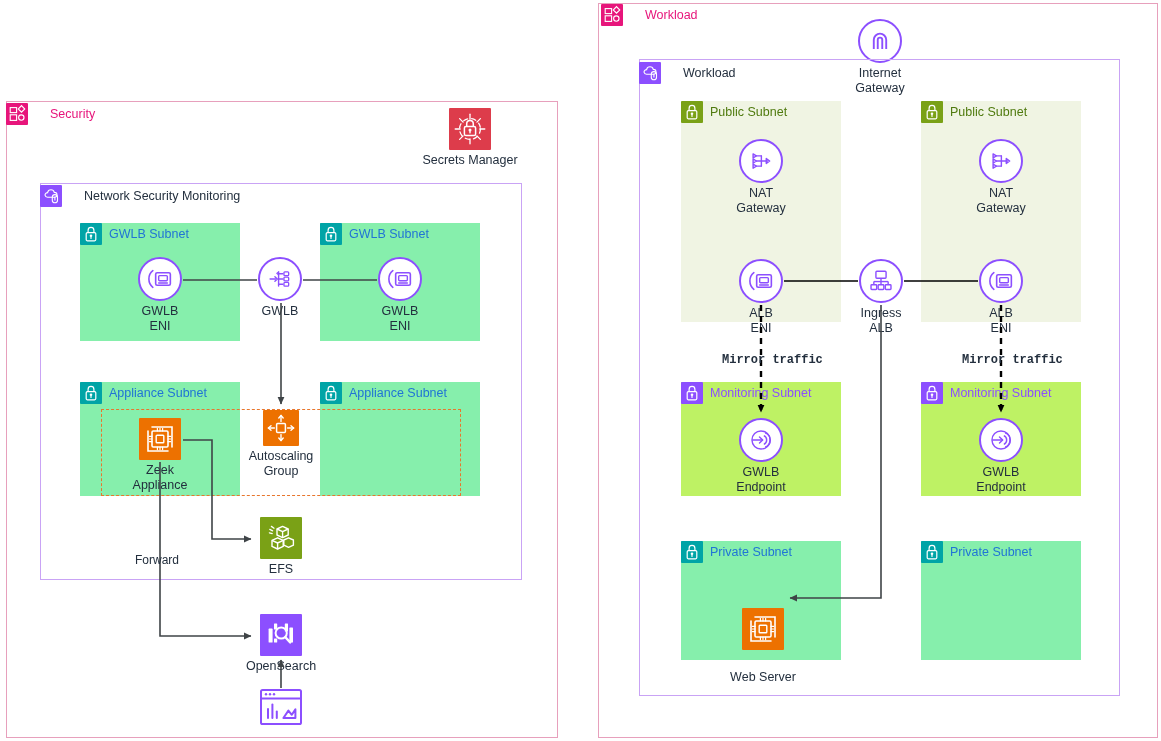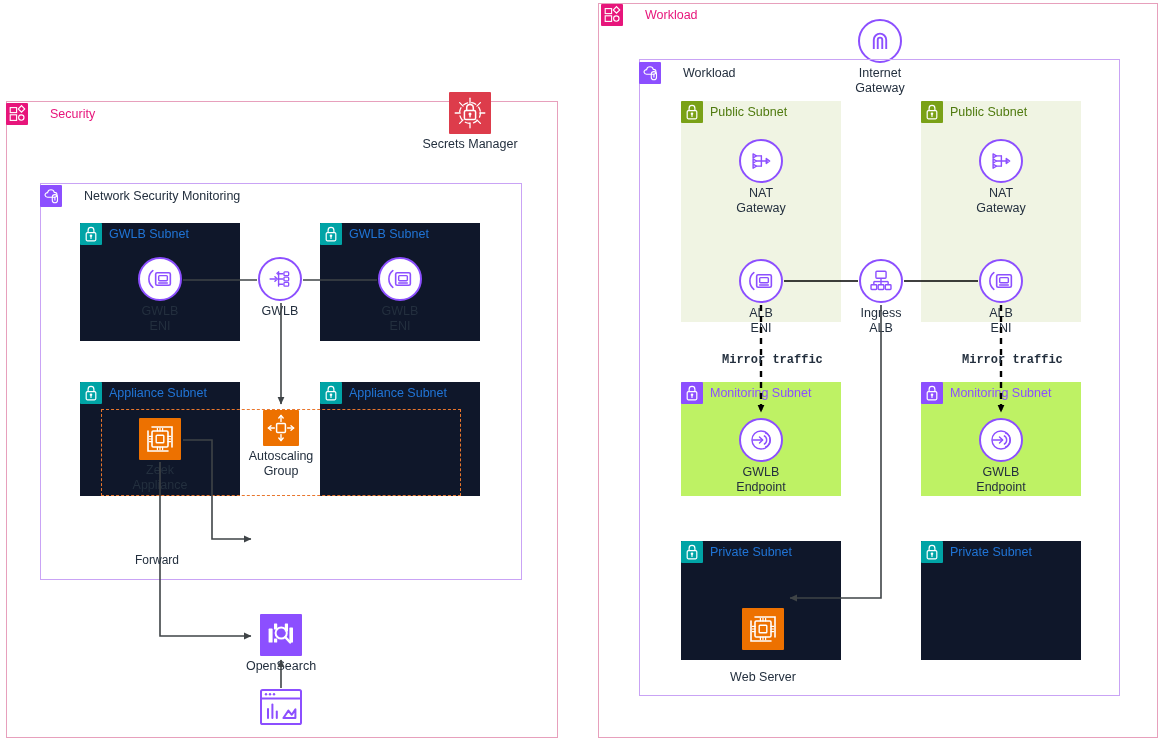--- a/index.html
+++ b/index.html
@@ -21,21 +21,21 @@
   .lbl-account .txt{color:#e7157b;}
   .lbl-vpc .txt{color:#232f3e;}
 
   
   .sq{width:22px;height:22px;flex:0 0 22px;border-radius:1px;position:relative;}
   .sq.account{background:#e7157b;}
   .sq.vpc{background:#8c4fff;}
 
   
   .subnet{position:absolute;box-sizing:border-box;}
-  .sn-teal{background:#0f172a;padding-left:8px;}
+  .sn-teal{background:#86efac;padding-left:8px;}
   .sn-green{background:#f0f4e3;}
   .sn-purple{background:#bef264;}
   .sn-head{position:absolute;left:0;top:0;display:flex;align-items:center;gap:7px;white-space:nowrap;}
   .sn-head .txt{font-size:12.5px;line-height:14px;}
   .lock{width:22px;height:22px;flex:0 0 22px;position:relative;border-radius:1px;}
   .lock.teal{background:#00a4a6;}
   .lock.green{background:#7aa116;}
   .lock.purple{background:#8c4fff;}
   .t-blue{color:#2074d5;}
   .t-green{color:#4f7a0e;}
@@ -70,21 +70,21 @@
       <svg viewBox="0 0 22 22" width="22" height="22" aria-hidden="true">
         <rect x="4.2" y="4.6" width="6.4" height="5" fill="none" stroke="#fff" stroke-width="1.1"></rect>
         <rect x="13.2" y="3.6" width="4.6" height="4.6" fill="none" stroke="#fff" stroke-width="1.1" transform="rotate(45 15.5 5.9)"></rect>
         <circle cx="15.3" cy="14.6" r="2.7" fill="none" stroke="#fff" stroke-width="1.1"></circle>
         <rect x="4.2" y="11.8" width="6.4" height="5.6" fill="none" stroke="#fff" stroke-width="1.1"></rect>
       </svg>
     </span>
     <span class="txt">Security</span>
   </div>
 
-  <div class="node" style="left:470px;top:92px;">
+  <div class="node" style="left:470px;top:108px;">
     <span class="sqi red">
       <svg viewBox="0 0 42 42" width="42" height="42" aria-hidden="true">
         <g stroke="#fff" stroke-width="1.3" fill="none" stroke-linecap="round">
           <circle cx="21" cy="21" r="10.4" stroke-dasharray="4.3 4.1"></circle>
           <line x1="21" y1="6.2" x2="21" y2="11.2"></line>
             <line x1="21" y1="30.8" x2="21" y2="35.8"></line>
           <line x1="6.2" y1="21" x2="11.2" y2="21"></line>
             <line x1="30.8" y1="21" x2="35.8" y2="21"></line>
           <line x1="10.6" y1="10.6" x2="14.1" y2="14.1"></line>
             <line x1="27.9" y1="27.9" x2="31.4" y2="31.4"></line>
@@ -252,20 +252,39 @@
             <path d="M8 15.8l-2.6 2.2L8 20.2"></path>
           <line x1="30.6" y1="18" x2="24.6" y2="18"></line>
             <path d="M28 15.8l2.6 2.2L28 20.2"></path>
         </g>
       </svg>
     </span>
     <span class="cap">Autoscaling
 Group</span>
   </div>
 
+  <div class="node" style="left:281px;top:517px;">
+    <span class="sqi green">
+      <svg viewBox="0 0 42 42" width="42" height="42" aria-hidden="true">
+        <g fill="none" stroke="#fff" stroke-width="1.4" stroke-linejoin="round">
+          <path d="M22.6 9.4l5.6 2.6v6l-5.6 2.6-5.6-2.6v-6z"></path>
+          <path d="M17 12l5.6 2.6L28.2 12M22.6 14.6v6.2"></path>
+          <path d="M17.6 20.8l5.6 2.6v6l-5.6 2.6L12 29.4v-6z"></path>
+          <path d="M12 23.4l5.6 2.6 5.6-2.6M17.6 26v6.2"></path>
+          <path d="M28.6 20.8l4.8 2.2v5.2l-4.8 2.2-4.8-2.2V23z"></path>
+        </g>
+        <g stroke="#fff" stroke-width="1.3" stroke-linecap="round">
+          <line x1="11.4" y1="9.4" x2="14" y2="11.2"></line>
+          <line x1="9.8" y1="12.4" x2="12.6" y2="13.8"></line>
+          <line x1="9.4" y1="15.8" x2="12.2" y2="16.6"></line>
+        </g>
+      </svg>
+    </span>
+    <span class="cap">EFS</span>
+  </div>
 
   <div class="node" style="left:281px;top:614px;">
     <span class="sqi purple">
       <svg viewBox="0 0 42 42" width="42" height="42" aria-hidden="true">
         <g fill="#fff">
           <rect x="8.6" y="14.6" width="4" height="14" rx="0.6"></rect>
           <rect x="14" y="9.6" width="3.2" height="6" rx="0.5"></rect>
           <rect x="24.8" y="9.6" width="3.2" height="8" rx="0.5"></rect>
           <rect x="29.4" y="13.6" width="3.6" height="15" rx="0.6"></rect>
           <rect x="14" y="24.6" width="3.2" height="4" rx="0.5"></rect>

